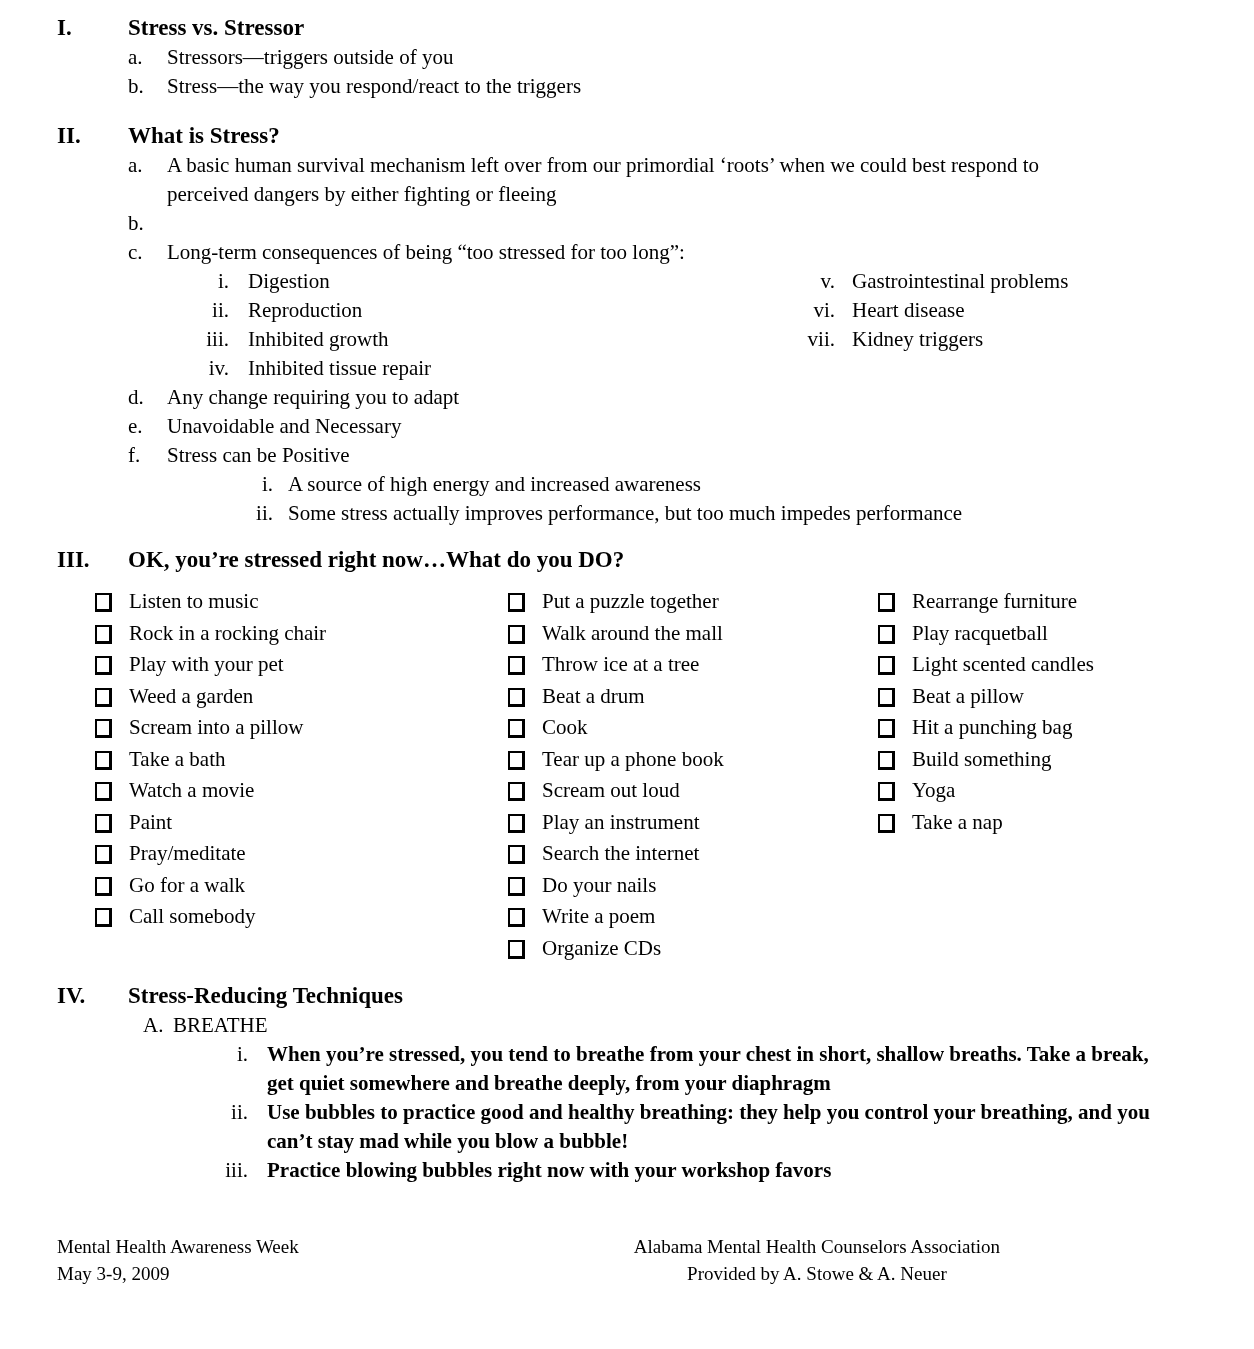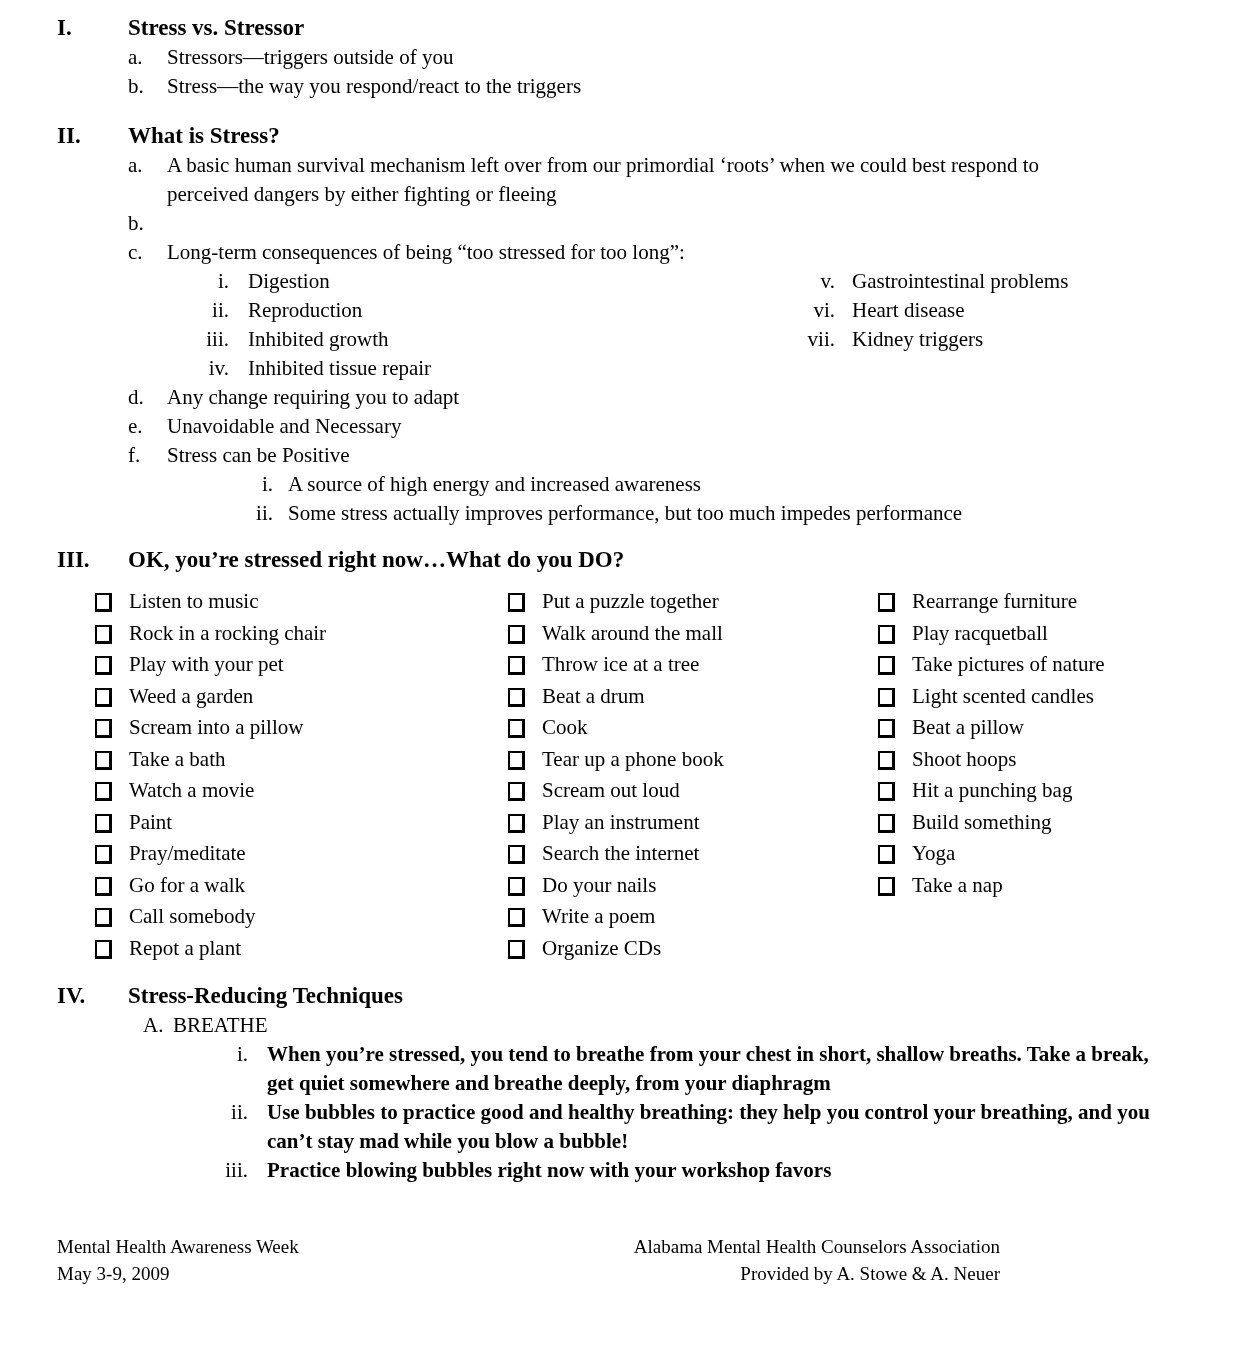--- a/index.html
+++ b/index.html
@@ -65,21 +65,21 @@
   }
   .col-3 .lb { max-width: 230px; }
 
   
   .breathe-row { display: flex; margin-left: 143px; }
   .breathe-row .lab { flex: none; width: 30px; }
 
   
   .footer { display: flex; margin-top: 48px; font-size: 19px; line-height: 27px; }
   .f-left { margin-left: 57px; }
-  .f-right { margin-left: auto; margin-right: 254px; text-align: right; }
+  .f-right { margin-left: auto; margin-right: 254px; text-align: center; }
 </style>
 </head>
 <body>
 
 <div class="page">
 
   <div class="sec-head">
     <span class="num">I.</span>
     <span class="title">Stress vs. Stressor</span>
   </div>
@@ -211,24 +211,20 @@
           <span class="lb">Pray/meditate</span>
         </div>
       <div class="ck">
           <span class="cb"></span>
           <span class="lb">Go for a walk</span>
         </div>
       <div class="ck">
           <span class="cb"></span>
           <span class="lb">Call somebody</span>
         </div>
-      <div class="ck">
-          <span class="cb"></span>
-          <span class="lb">Repot a plant</span>
-        </div>
     </div>
     <div class="ck-col col-2">
       <div class="ck">
           <span class="cb"></span>
           <span class="lb">Put a puzzle together</span>
         </div>
       <div class="ck">
           <span class="cb"></span>
           <span class="lb">Walk around the mall</span>
         </div>
@@ -277,33 +273,25 @@
       <div class="ck">
           <span class="cb"></span>
           <span class="lb">Rearrange furniture</span>
         </div>
       <div class="ck">
           <span class="cb"></span>
           <span class="lb">Play racquetball</span>
         </div>
       <div class="ck">
           <span class="cb"></span>
-          <span class="lb">Take pictures of nature</span>
-        </div>
-      <div class="ck">
-          <span class="cb"></span>
           <span class="lb">Light scented candles</span>
         </div>
       <div class="ck">
           <span class="cb"></span>
           <span class="lb">Beat a pillow</span>
-        </div>
-      <div class="ck">
-          <span class="cb"></span>
-          <span class="lb">Shoot hoops</span>
         </div>
       <div class="ck">
           <span class="cb"></span>
           <span class="lb">Hit a punching bag</span>
         </div>
       <div class="ck">
           <span class="cb"></span>
           <span class="lb">Build something</span>
         </div>
       <div class="ck">

